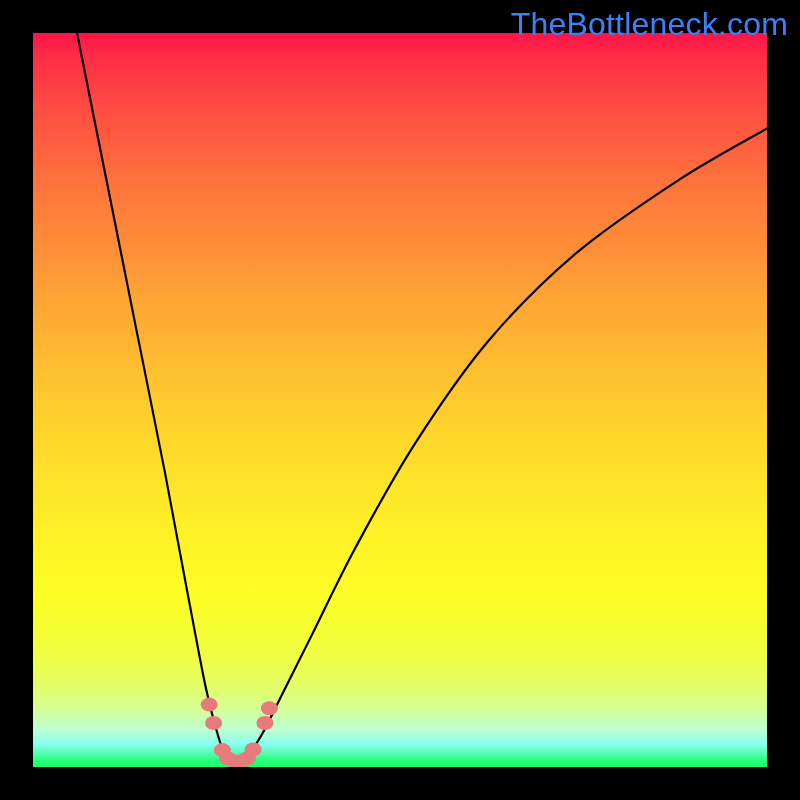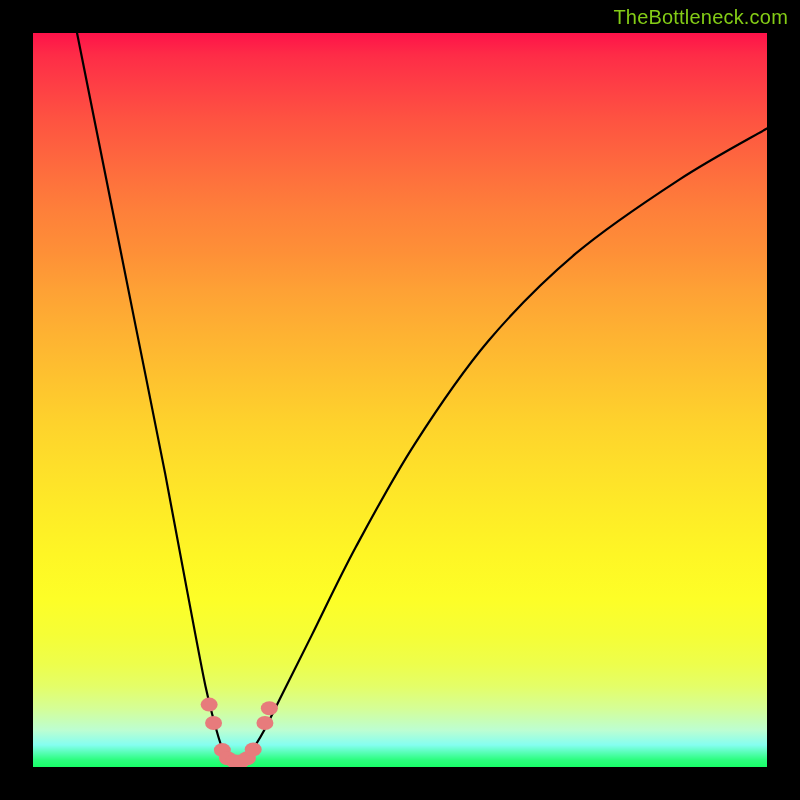--- a/index.html
+++ b/index.html
@@ -53,22 +53,22 @@
       #bcfed2 95%,
       #85fef0 97%,
       #2dfe80 99%,
       #18fe68 100%
     );
   }
   .watermark {
     position: absolute;
     top: 6px;
     right: 12px;
-    color: #84cc16;
-    font-size: 20px;
+    color: #3b82f6;
+    font-size: 32px;
     font-weight: 500;
     letter-spacing: 0.2px;
     user-select: none;
     text-align: center;
   }
   svg.overlay {
     position: absolute;
     left: 0; top: 0;
     width: 734px;
     height: 734px;

